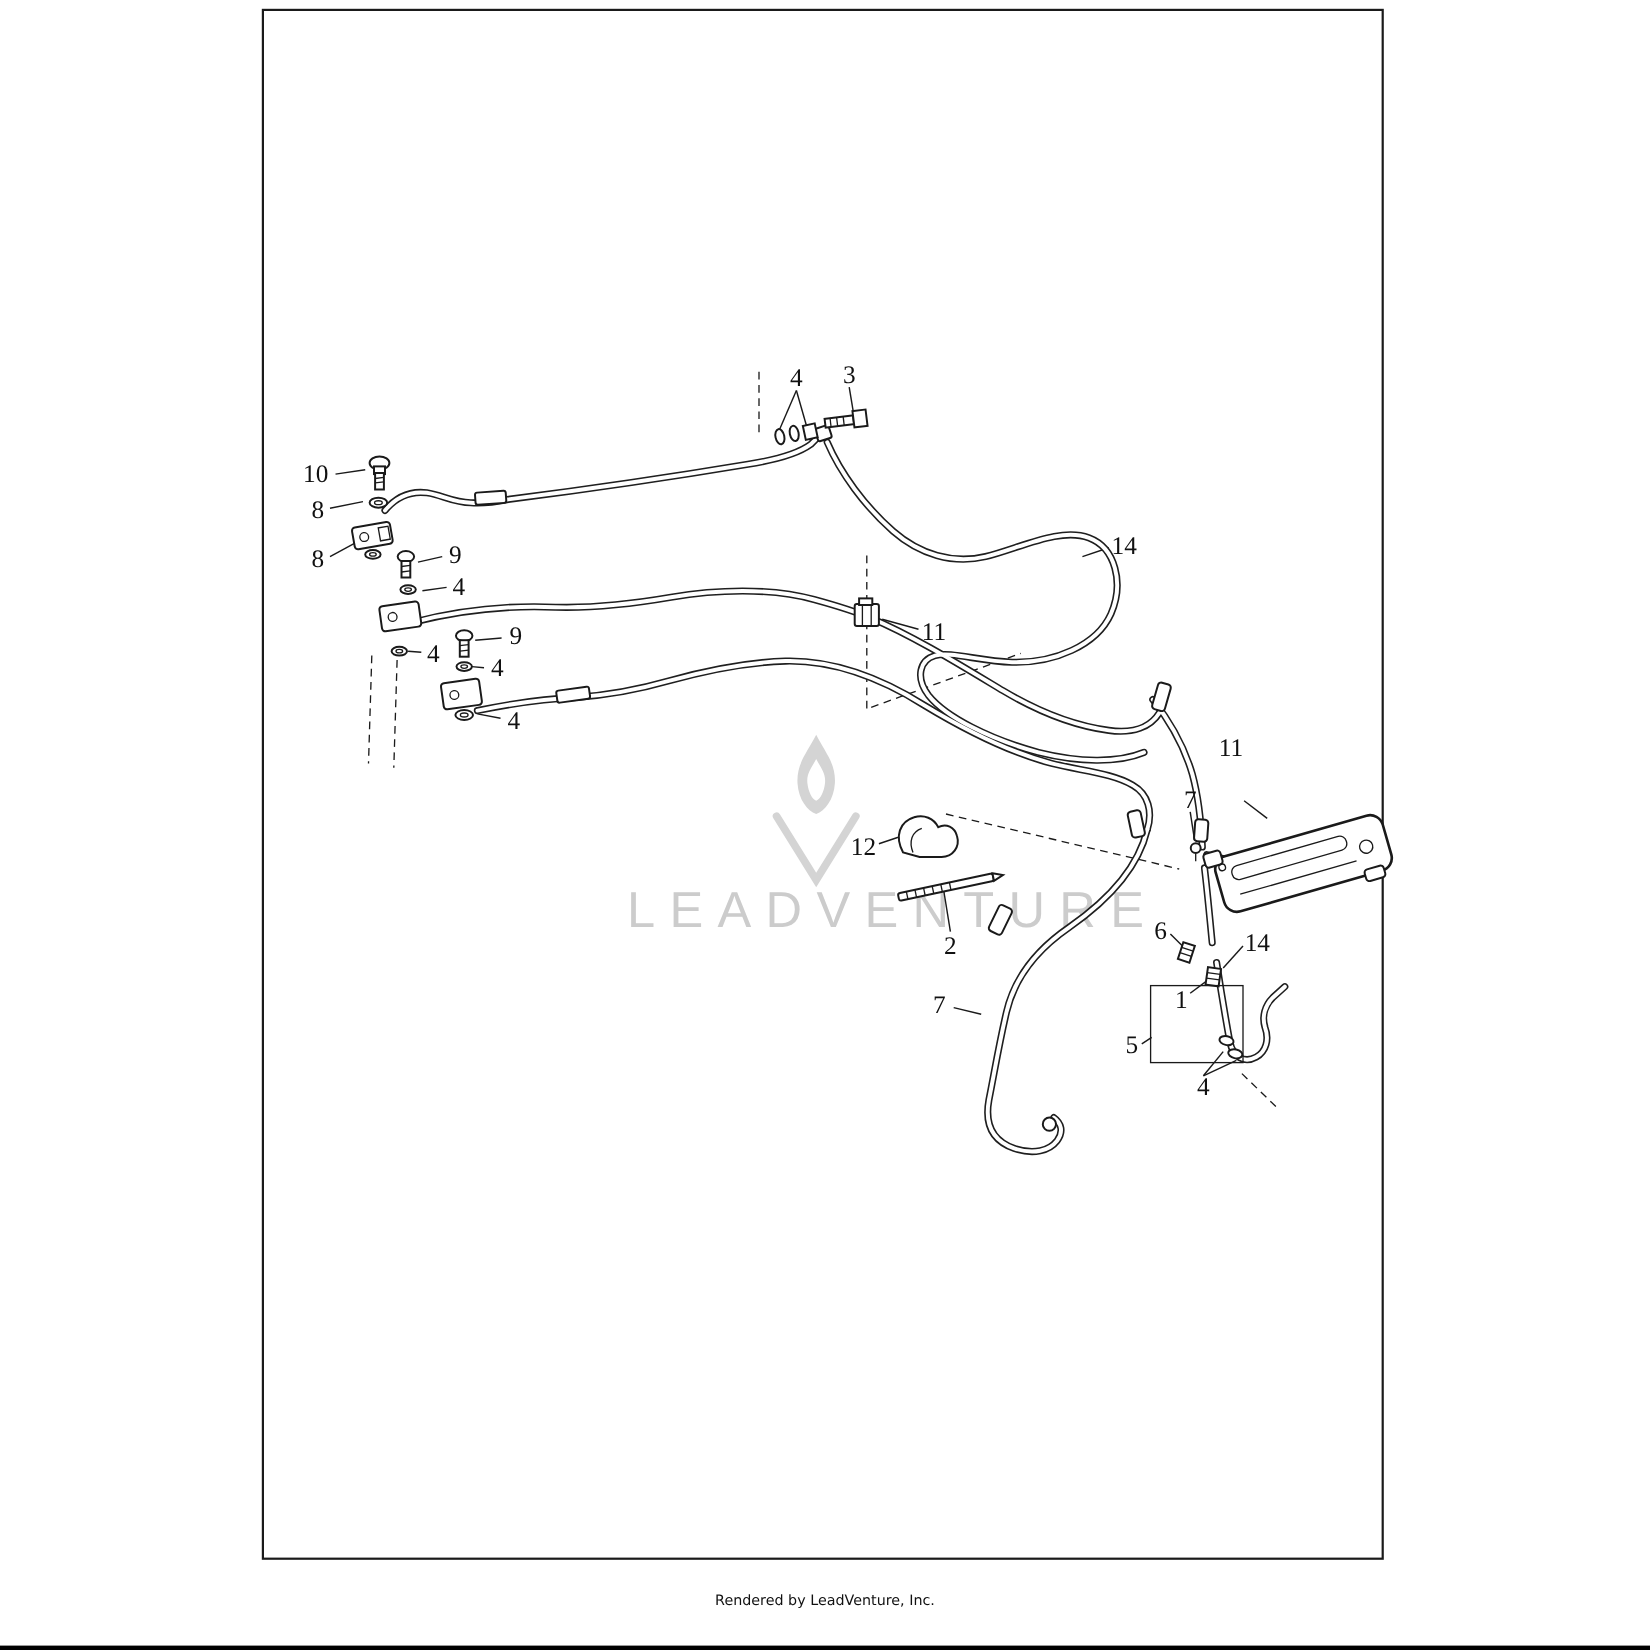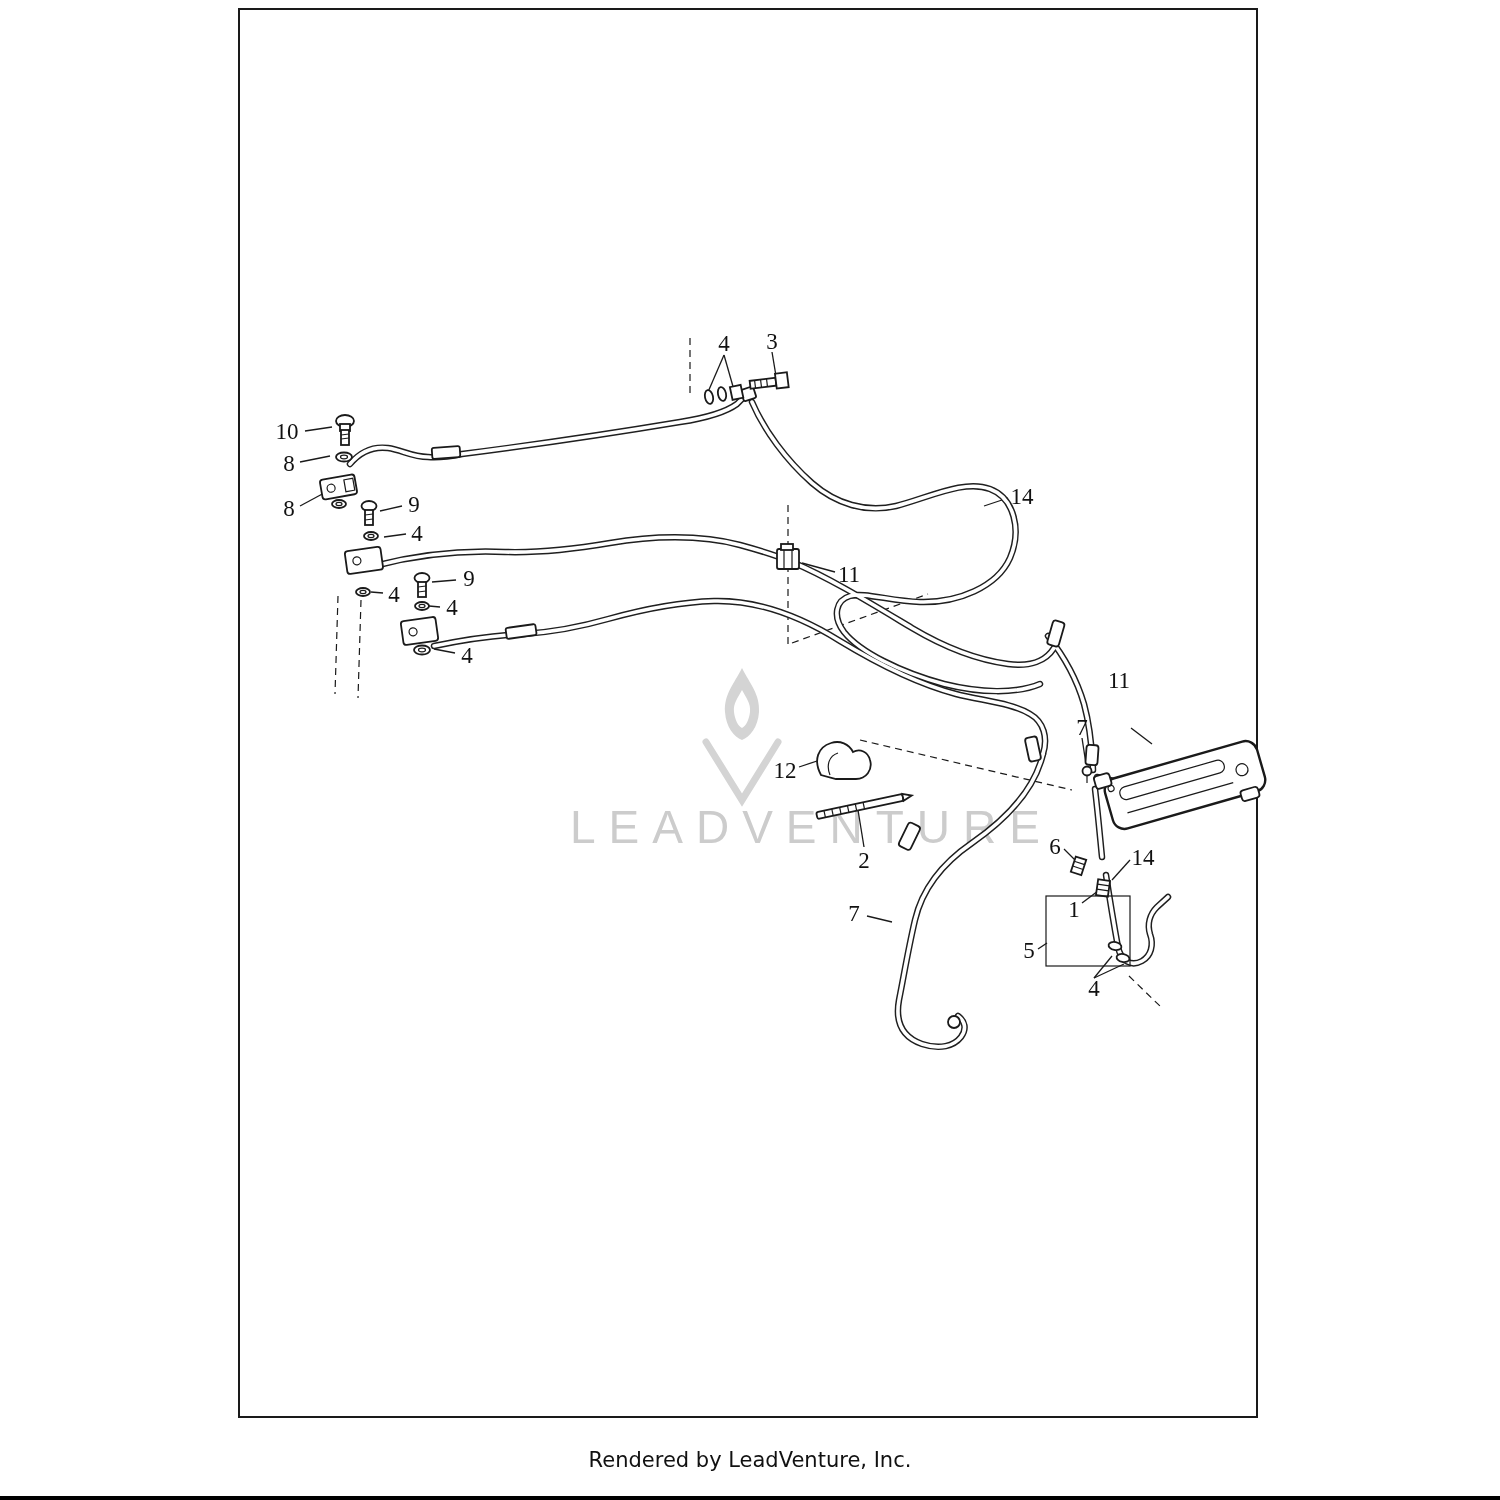--- a/index.html
+++ b/index.html
@@ -17,21 +17,21 @@
     font-size:46px;letter-spacing:13px;color:#cccccc;font-weight:400;
     user-select:none;white-space:nowrap;
   }
   svg.diagram{position:absolute;left:0;top:0;width:1500px;height:1500px;}
   .callout{
     position:absolute;transform:translate(-50%,-50%);
     font-size:23px;color:#111;line-height:1;
   }
   .footer{
     position:absolute;left:0;top:1448px;width:1500px;text-align:center;
-    font-family:"DejaVu Sans", sans-serif;font-size:21px;color:#111;
+    font-family:"DejaVu Sans", sans-serif;font-size:13px;color:#111;
   }
   .bottom-line{
     position:absolute;left:0;top:1496px;width:1500px;height:4px;background:#000;
   }
   
   .to{stroke:#1f1f1f;stroke-width:6.5;fill:none;stroke-linecap:round;}
   .tc{stroke:#ffffff;stroke-width:3.6;fill:none;stroke-linecap:round;}
   .lead{stroke:#1a1a1a;stroke-width:1.3;fill:none;}
   .dash{stroke:#1a1a1a;stroke-width:1.2;fill:none;stroke-dasharray:7 5;}
   .part{fill:#ffffff;stroke:#1a1a1a;stroke-width:1.8;}

